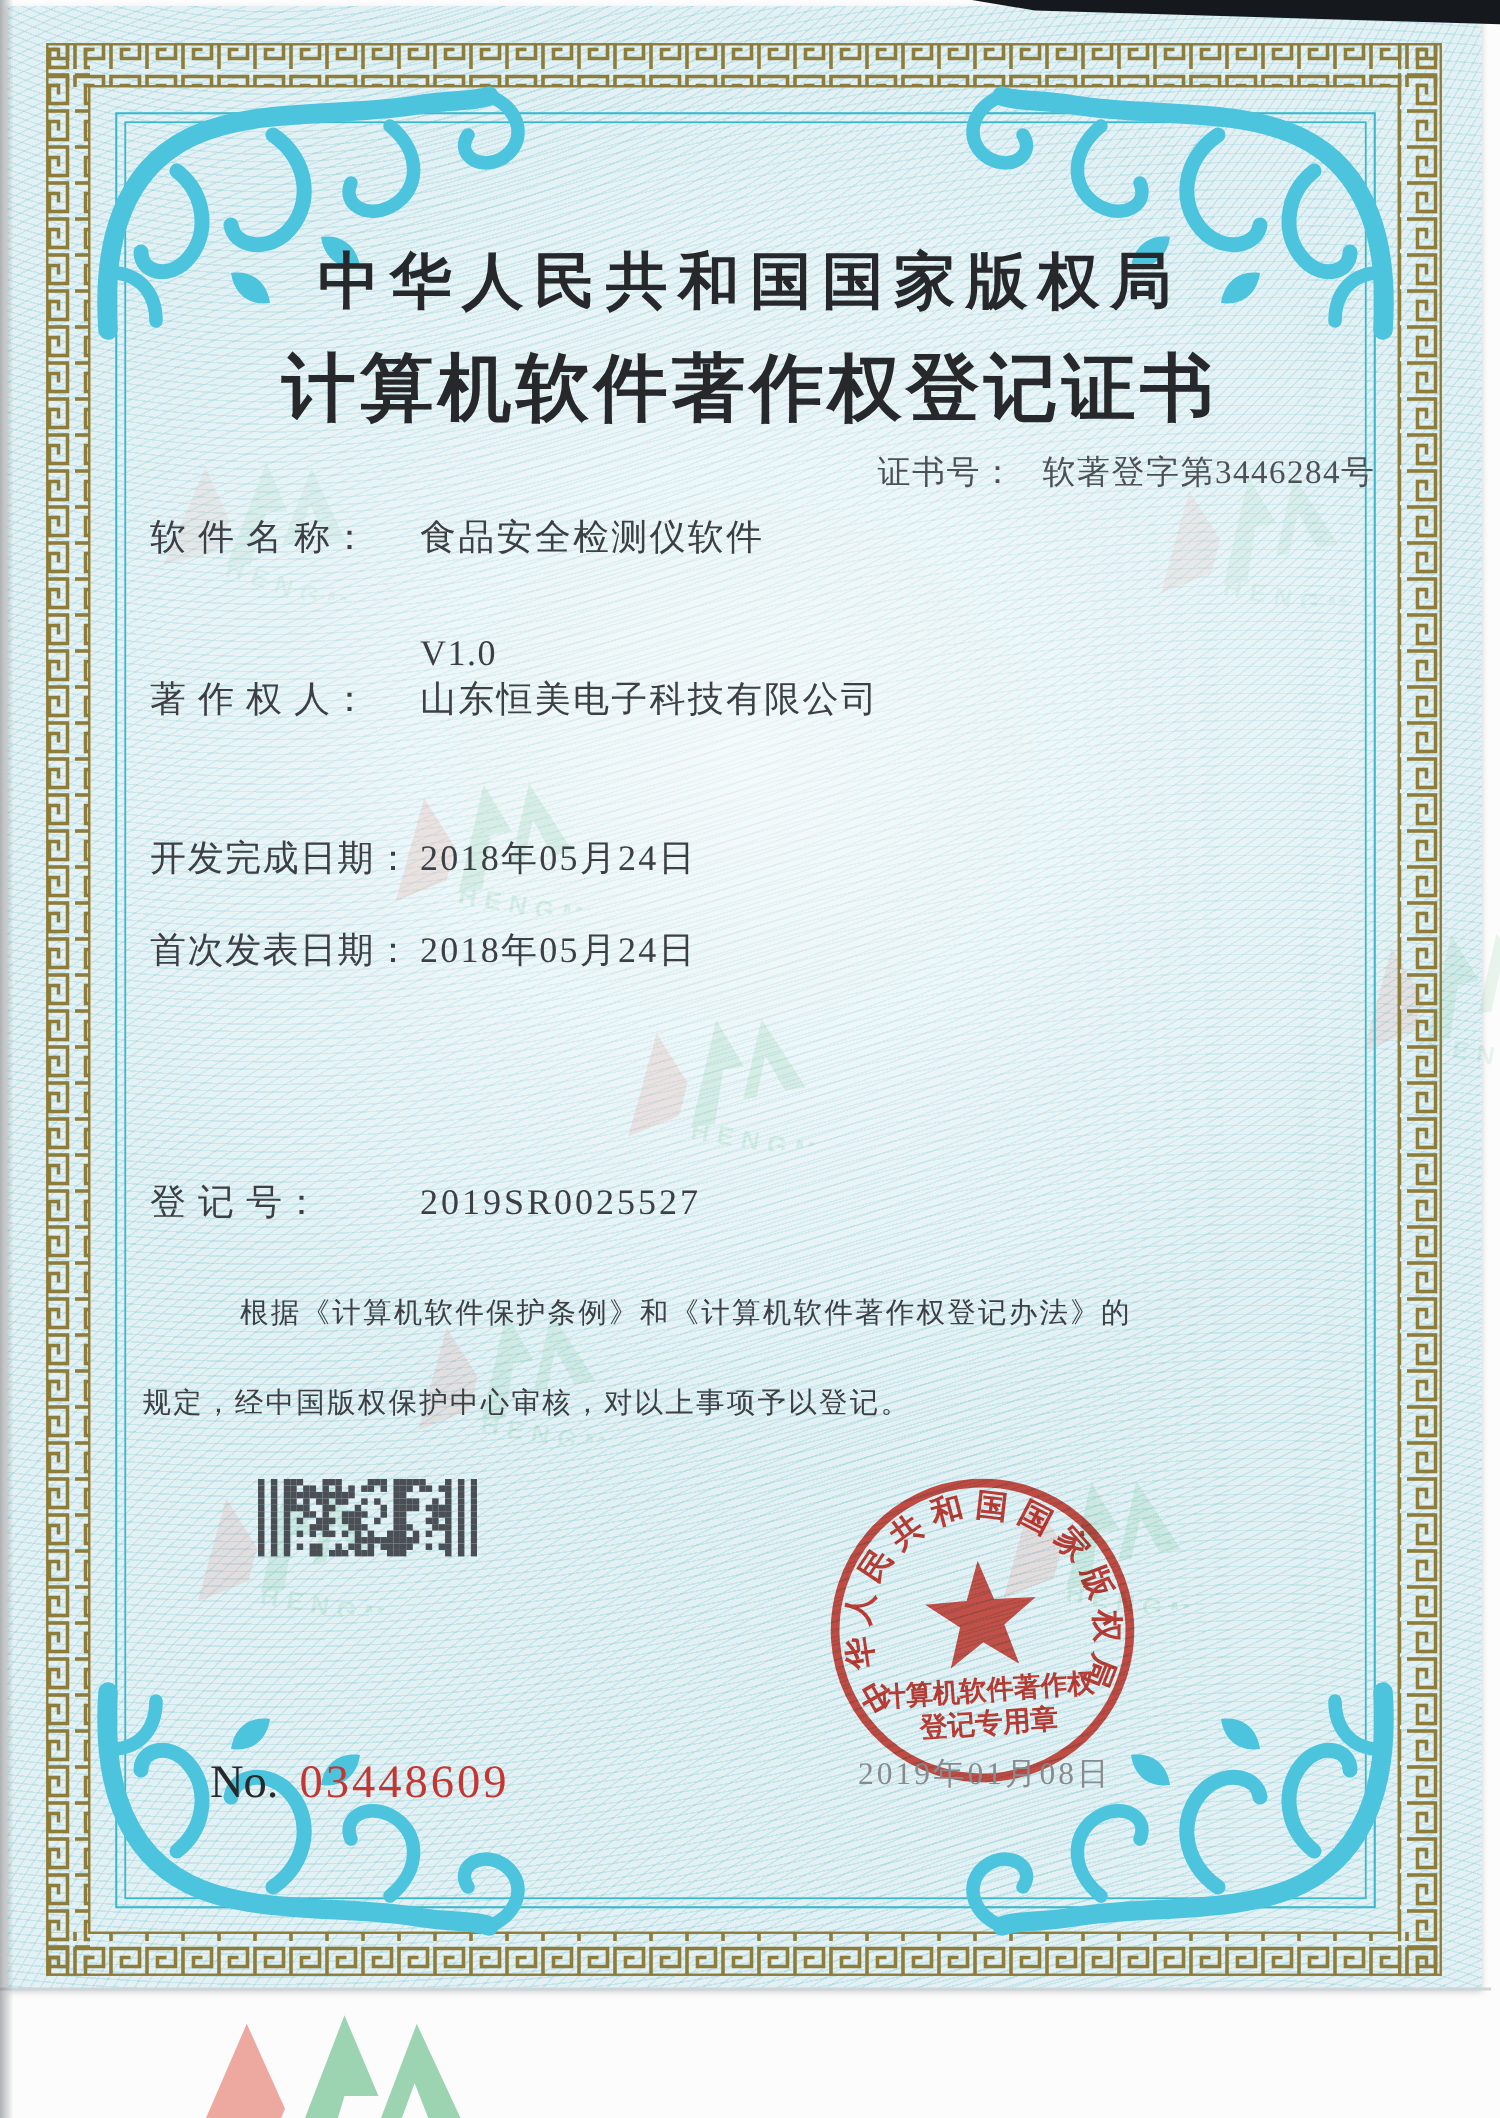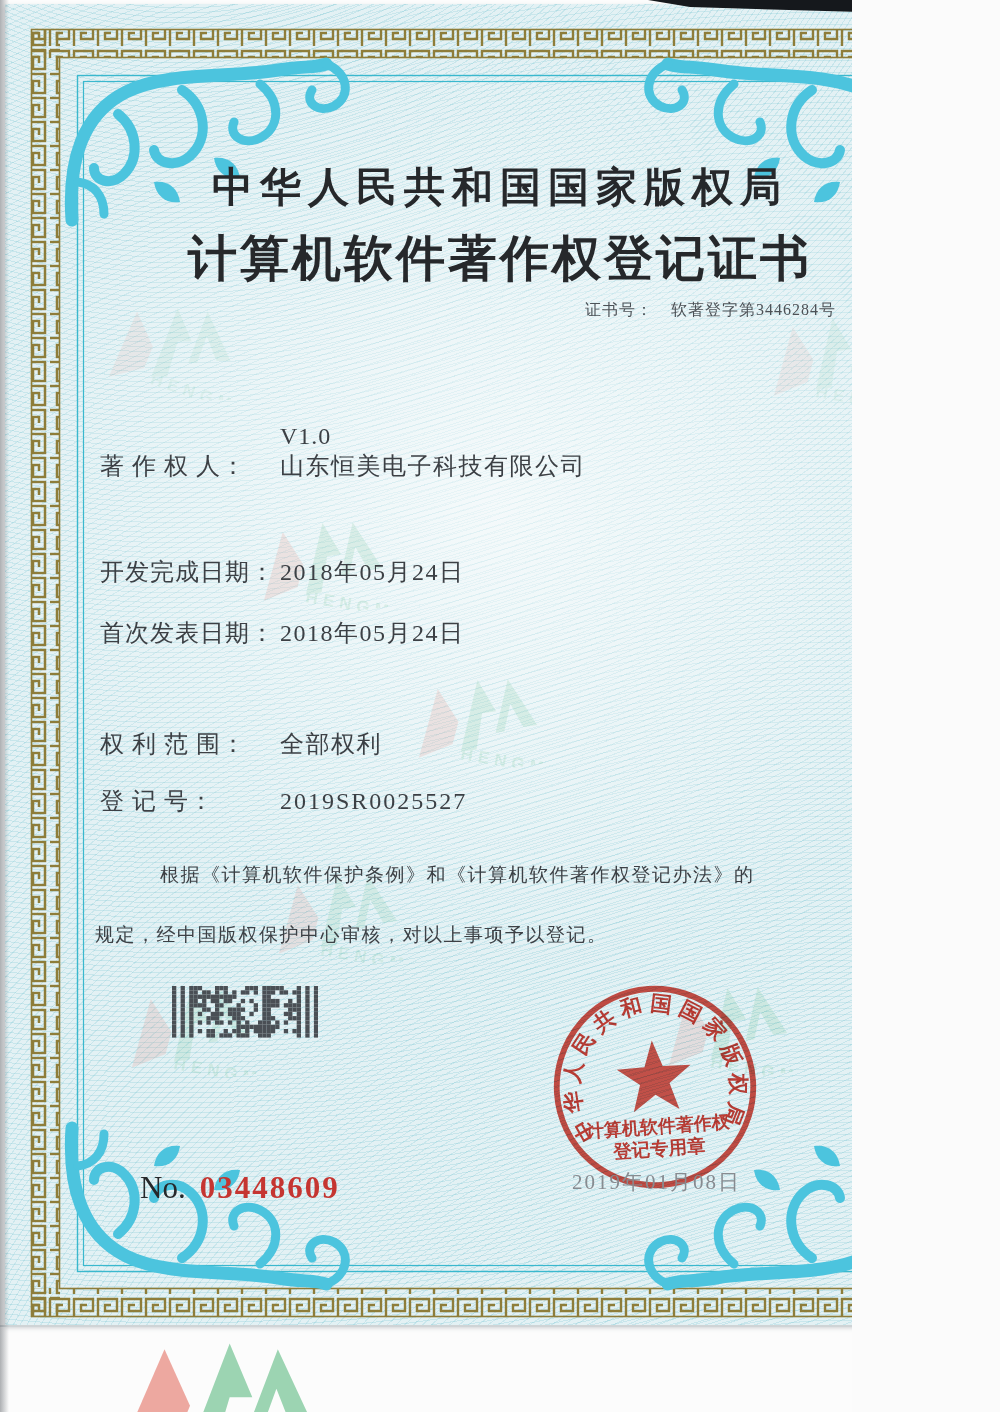--- a/index.html
+++ b/index.html
@@ -4,47 +4,47 @@
 <style>
   :root{
     --paper-bg:#e3f1f4; --border-gold:#8e7d3a; --flourish-cyan:#4cc4de;
     --inner-frame-teal:#3ab8ce; --ink:#3c4045; --title-ink:#26282b;
     --seal-red:#cf2b21; --serial-red:#c53531; --date-gray:#878b90;
     --watermark-green:#3fae6a; --watermark-red:#e05747; --barcode-ink:#4a4f55;
   }
   *{margin:0;padding:0;box-sizing:border-box;}
   body{width:1000px;height:1412px;background:#fbfbfb;
        font-family:"Liberation Serif","DejaVu Serif",serif;overflow:hidden;}
-  .page{position:relative;width:852px;height:1412px;background:#fcfcfc;overflow:hidden;}
+  .page{position:relative;width:1000px;height:1412px;background:#fcfcfc;overflow:hidden;}
   .paper{position:absolute;left:5px;top:4px;width:983px;height:1322px;
     background:
       radial-gradient(ellipse 75% 50% at 50% 38%, rgba(255,255,255,.62), rgba(255,255,255,0) 70%),
       repeating-radial-gradient(circle at 18% -30%, rgba(86,183,199,.20) 0 1px, rgba(0,0,0,0) 1px 5px),
       repeating-radial-gradient(circle at 85% 135%, rgba(86,183,199,.18) 0 1px, rgba(0,0,0,0) 1px 6px),
       linear-gradient(var(--paper-bg),var(--paper-bg));
     box-shadow:0 2px 4px rgba(120,130,135,.35);}
   svg.frame{position:absolute;left:0;top:0;z-index:2;pointer-events:none;}
   .abs{position:absolute;z-index:3;}
   .authority{left:0;width:1000px;top:160px;text-align:center;font-size:41px;font-weight:800;
     letter-spacing:7px;color:var(--title-ink);}
   .cert-title{left:0;width:1000px;top:226px;text-align:center;font-size:49px;font-weight:700;
     letter-spacing:3px;color:var(--title-ink);}
-  .certno{left:585px;top:300px;font-size:16px;color:#4c5156;letter-spacing:1px;}
+  .certno{left:585px;top:300px;font-size:22px;color:#4c5156;letter-spacing:1px;}
   .certno .v{margin-left:18px;}
   .field{left:100px;font-size:24px;color:var(--ink);white-space:nowrap;}
   .flabel{display:inline-block;width:180px;letter-spacing:1px;}
   .fvalue{letter-spacing:1.5px;}
   .v2{left:280px;font-size:24px;color:var(--ink);letter-spacing:1px;margin-top:43px;}
   .stmt{font-size:19px;color:var(--ink);letter-spacing:1.5px;white-space:nowrap;}
   .barcode{left:172px;top:986px;width:146px;height:52px;z-index:3;}
   .seal{left:548px;top:980px;z-index:5;opacity:.9;mix-blend-mode:multiply;}
   .issue-date{left:572px;top:1168px;font-size:21px;color:var(--date-gray);
     letter-spacing:2px;z-index:6;}
   .serial{left:140px;top:1170px;font-size:31px;color:#26282b;z-index:4;}
-  .serial .num{color:var(--serial-red);margin-left:14px;letter-spacing:2px;font-weight:bold;}
+  .serial .num{color:var(--serial-red);margin-left:14px;letter-spacing:2px;}
   .wm{position:absolute;z-index:1;pointer-events:none;}
   .wm-big{position:absolute;left:105px;top:1318px;z-index:2;opacity:.5;pointer-events:none;}
   .edge-left{position:absolute;left:0;top:0;width:9px;height:1412px;z-index:8;
     background:linear-gradient(90deg, rgba(95,100,106,.5), rgba(95,100,106,0));}
   .corner-dark{position:absolute;left:0;top:0;width:1000px;height:26px;z-index:9;
     background:#15181c;clip-path:polygon(64.8% 0, 100% 0, 100% 62%, 69% 27%);}
   .paper-bottom{position:absolute;left:0;top:1325px;width:994px;height:2px;
     background:#cfd4d6;z-index:2;}
 </style>
 </head>
@@ -122,38 +122,38 @@
       <use href="#hm-logo" width="170" height="120"></use>
     </svg>
 
   <div class="abs authority">中华人民共和国国家版权局</div>
   <div class="abs cert-title">计算机软件著作权登记证书</div>
 
   <div class="abs certno">
     <span>证书号：</span><span class="v">软著登字第3446284号</span>
   </div>
 
+  <div class="abs field" style="top:342px">
+    <span class="flabel">软 件 名 称：</span><span class="fvalue">食品安全检测仪软件</span>
+  </div>
   <div class="abs v2" style="top:380px">V1.0</div>
 
   <div class="abs field" style="top:450px">
     <span class="flabel">著 作 权 人：</span><span class="fvalue">山东恒美电子科技有限公司</span>
   </div>
 
   <div class="abs field" style="top:556px">
     <span class="flabel">开发完成日期：</span><span class="fvalue">2018年05月24日</span>
   </div>
 
   <div class="abs field" style="top:617px">
     <span class="flabel">首次发表日期：</span><span class="fvalue">2018年05月24日</span>
   </div>
 
 
-  <div class="abs field" style="top:728px">
-    <span class="flabel">权 利 范 围：</span><span class="fvalue">全部权利</span>
-  </div>
 
   <div class="abs field" style="top:785px">
     <span class="flabel">登  记  号：</span><span class="fvalue" style="letter-spacing:2px">2019SR0025527</span>
   </div>
 
   <div class="abs stmt" style="left:160px;top:862px">根据《计算机软件保护条例》和《计算机软件著作权登记办法》的</div>
   <div class="abs stmt" style="left:95px;top:922px">规定，经中国版权保护中心审核，对以上事项予以登记。</div>
 
   <svg class="abs barcode" id="bc" width="146" height="52">
       <rect x="0" y="0" width="4.3" height="4.3" fill="#4a4f55"></rect>

